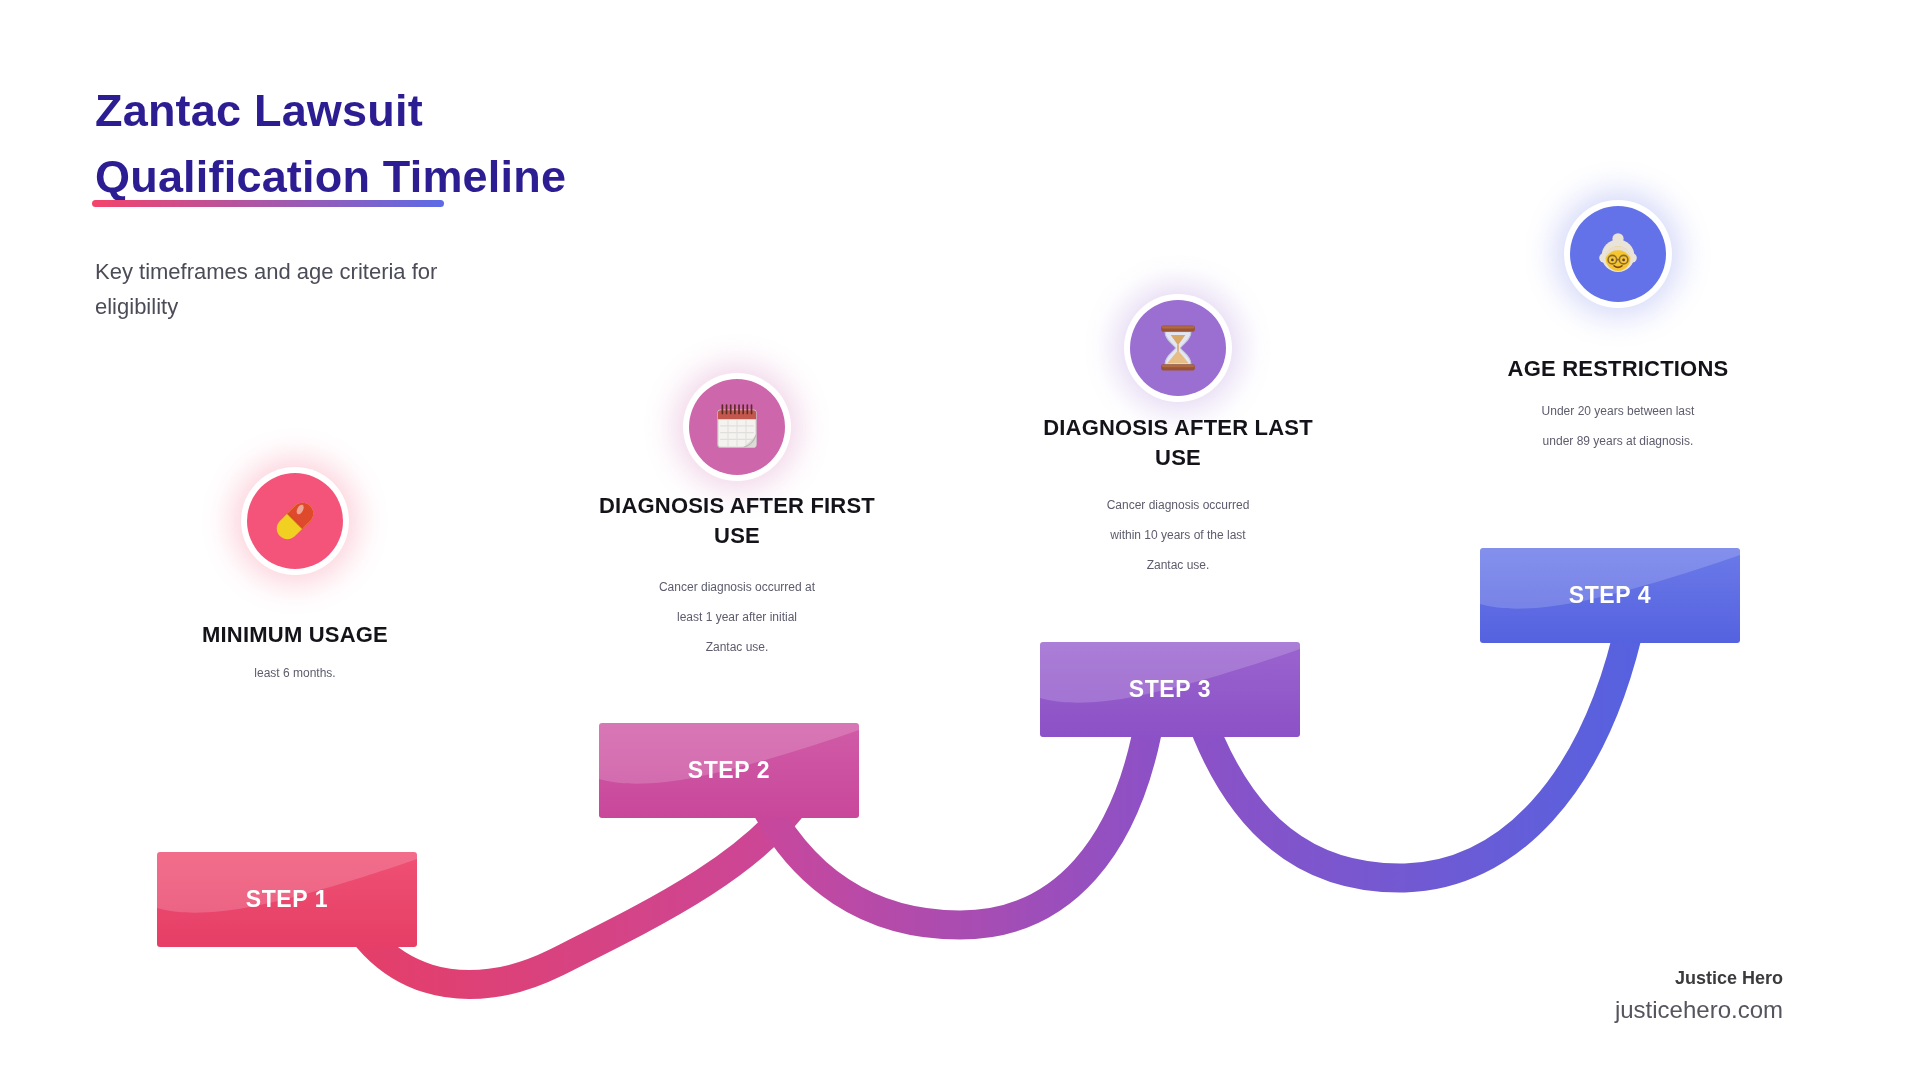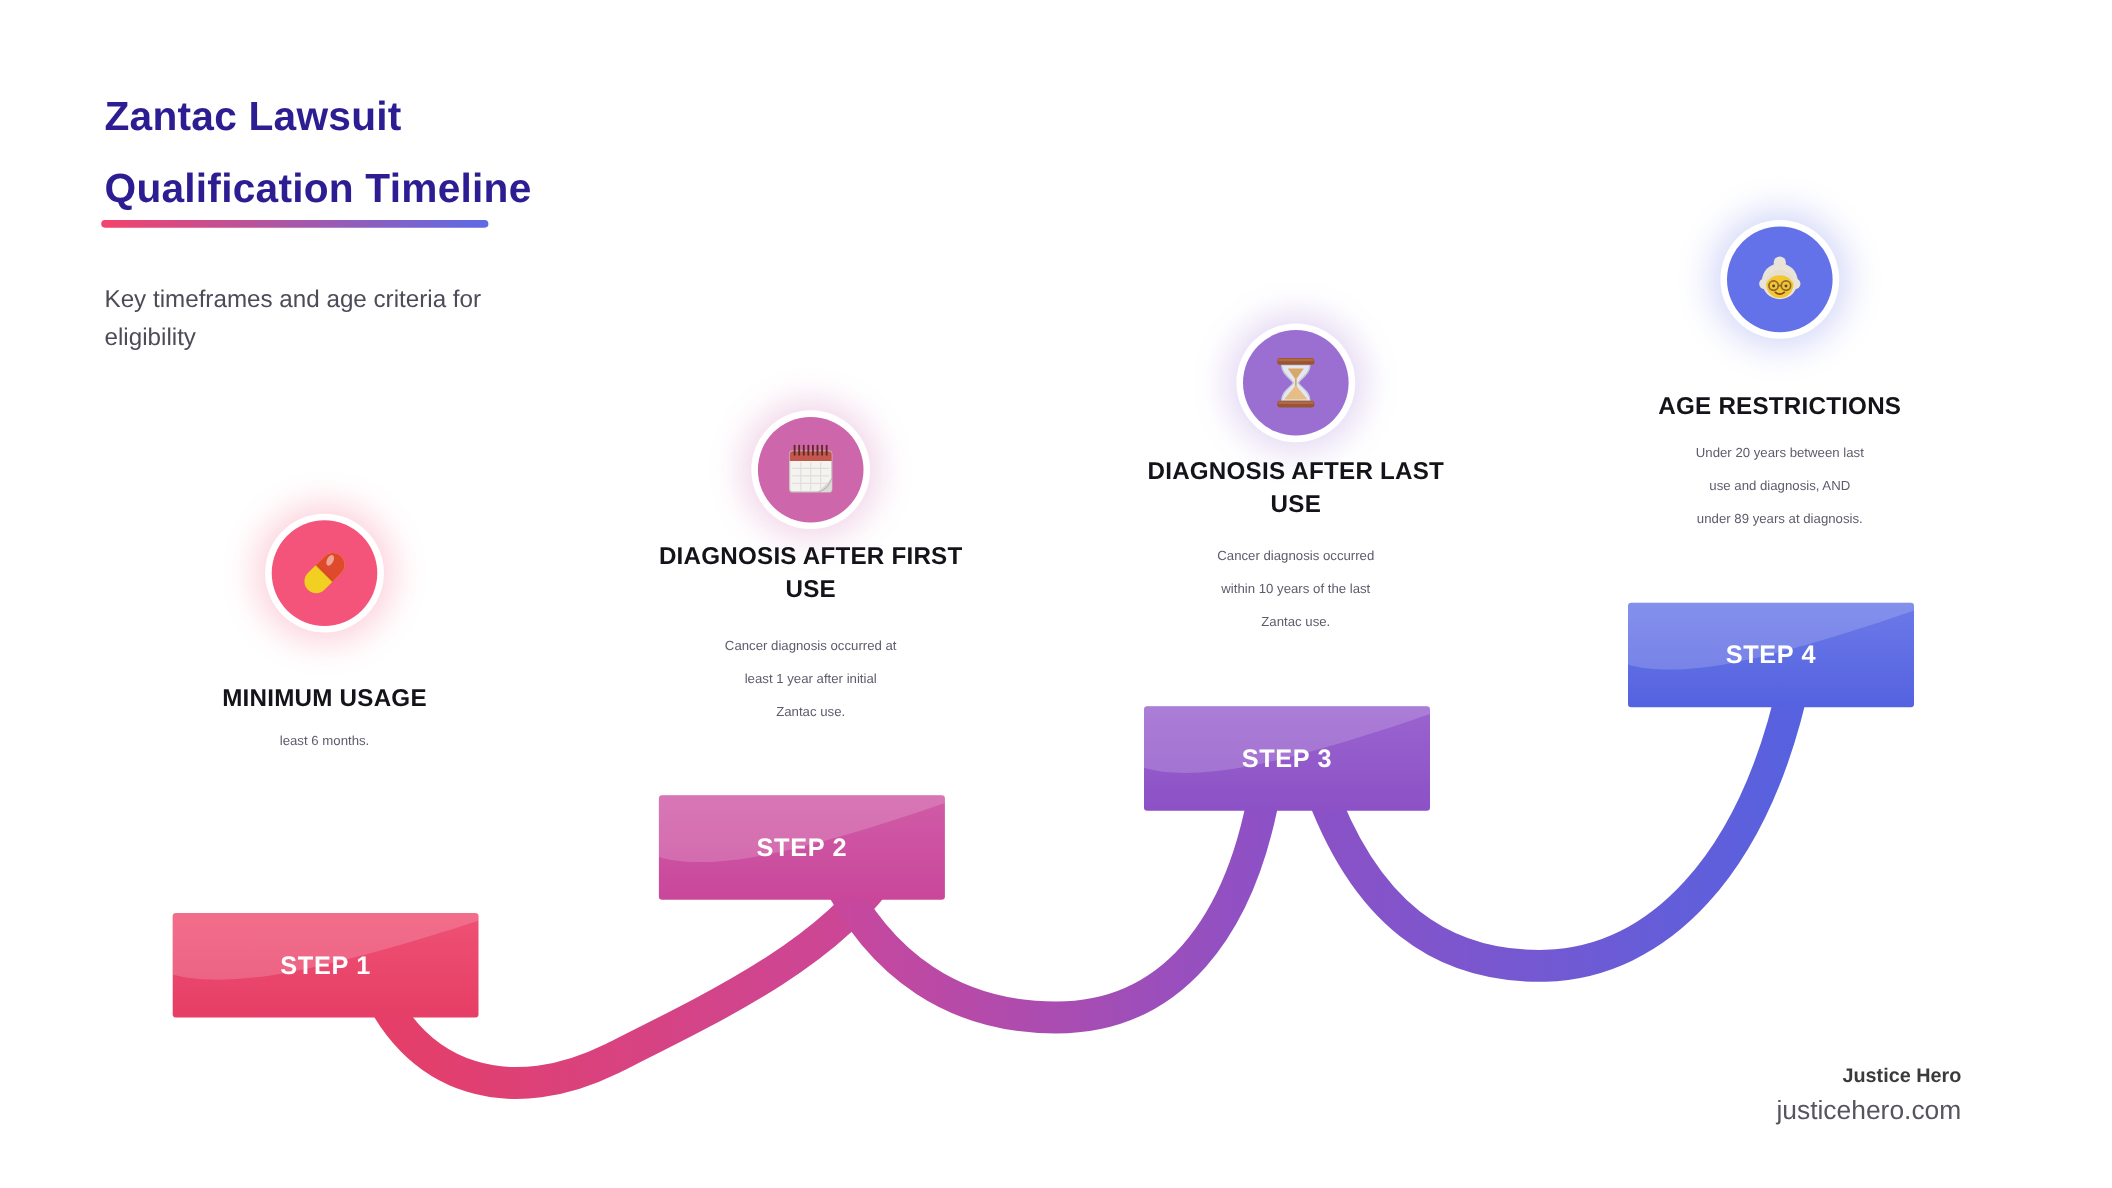--- a/index.html
+++ b/index.html
@@ -3,21 +3,21 @@
 <meta charset="utf-8">
 <style>
   html,body{margin:0;padding:0;background:#ffffff;}
   .stage{
     position:relative;width:1920px;height:1080px;overflow:hidden;
     background:#ffffff;font-family:"Liberation Sans",sans-serif;
   }
   
   .title{
     position:absolute;left:95px;top:48px;
-    font-size:37px;font-weight:bold;line-height:66px;color:#2d1d93;
+    font-size:45px;font-weight:bold;line-height:66px;color:#2d1d93;
     letter-spacing:0.2px;
   }
   .title span{display:block;}
   .title-underline{
     position:absolute;left:92px;top:200px;width:352px;height:7px;border-radius:4px;
     background:linear-gradient(90deg,var(--u1),var(--u2));
   }
   .subtitle{
     position:absolute;left:95px;top:232px;width:420px;
     font-size:22px;line-height:35px;color:#4c4c58;
@@ -106,21 +106,21 @@
     </svg>
   </div>
   <div class="step-heading" style="left:125px;top:620px;">
     <span>MINIMUM USAGE</span>
     <span></span>
   </div>
   <div class="step-desc" style="left:140px;top:658px;">
     <span>least 6 months.</span>
     <span></span>
   </div>
-  <div class="step-box" style="left: 157px; top: 830px; padding-left: 18px; --ctop: #ef5174; --cbot: #e63e66;">
+  <div class="step-box" style="left: 157px; top: 852px; --ctop: #ef5174; --cbot: #e63e66;">
     <svg class="gloss" viewBox="0 0 276 95" preserveAspectRatio="none">
       <path d="M0 0 H276 V7 C215 27 152 45 104 54 C62 62 24 63 0 56 Z" fill="#ffffff" opacity="0.17"></path>
     </svg>
     <span class="lbl">STEP 1</span>
   </div>
 
   <div class="step-circle" style="left: 689px; top: 379px; background-color: rgb(205, 102, 171); --cc: #cd66ab;">
     <svg viewBox="0 0 48 48">
       <rect x="7" y="9" width="34" height="33" rx="2.5" fill="#f4f3f0" stroke="#c9c8c4" stroke-width="1"></rect>
       <path d="M7 17 V11.5 A2.5 2.5 0 0 1 9.5 9 H38.5 A2.5 2.5 0 0 1 41 11.5 V17 Z" fill="#c3574e"></path>
@@ -205,21 +205,20 @@
       <circle cx="29" cy="29.3" r="1.2" fill="#5d4037"></circle>
       <path d="M20.5 34.5 Q24 37.3 27.5 34.5" stroke="#7c4a21" stroke-width="1.5" fill="none" stroke-linecap="round"></path>
     </svg>
   </div>
   <div class="step-heading" style="left:1448px;top:354px;">
     <span>AGE RESTRICTIONS</span>
     <span></span>
   </div>
   <div class="step-desc" style="left:1463px;top:396px;">
     <span>Under 20 years between last</span>
-    <span>use and diagnosis, AND</span>
     <span>under 89 years at diagnosis.</span>
   </div>
   <div class="step-box" style="left: 1480px; top: 548px; --ctop: #6b7ae8; --cbot: #5562e0;">
     <svg class="gloss" viewBox="0 0 276 95" preserveAspectRatio="none">
       <path d="M0 0 H276 V7 C215 27 152 45 104 54 C62 62 24 63 0 56 Z" fill="#ffffff" opacity="0.17"></path>
     </svg>
     <span class="lbl">STEP 4</span>
   </div>
 
   <div class="footer">

